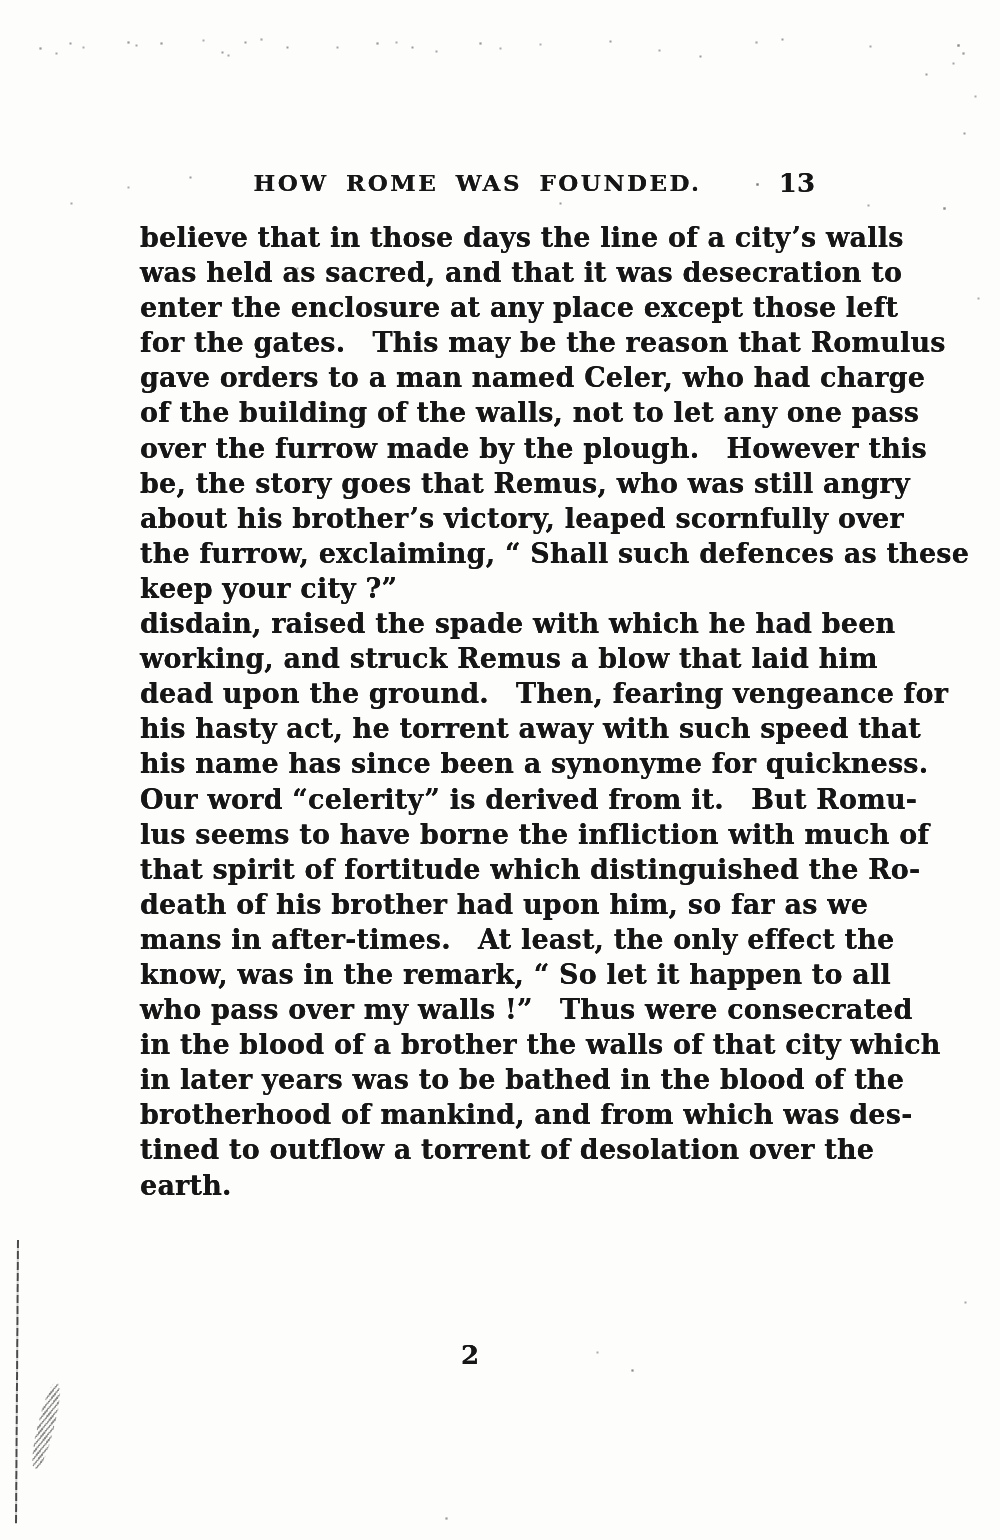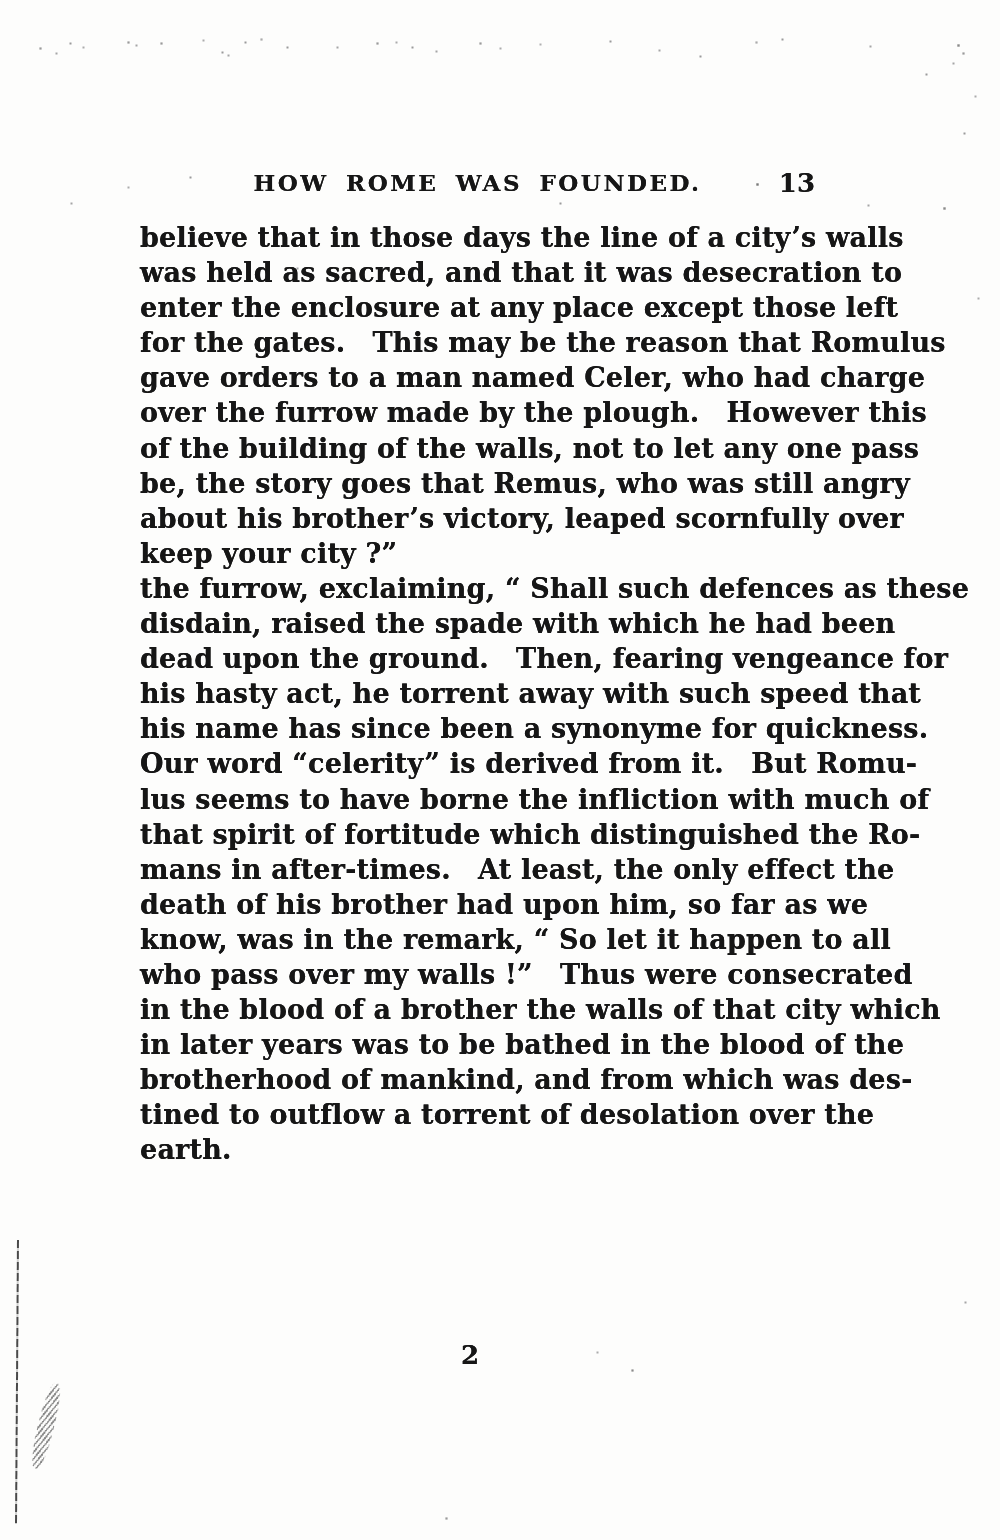--- a/index.html
+++ b/index.html
@@ -135,35 +135,36 @@
     <span class="running-title">HOW ROME WAS FOUNDED.</span>
     <span class="page-number">13</span>
   </div>
 
   <div class="body-text">
     <div class="line">believe that in those days the line of a city’s walls</div>
     <div class="line">was held as sacred, and that it was desecration to</div>
     <div class="line">enter the enclosure at any place except those left</div>
     <div class="line">for the gates. This may be the reason that Romulus</div>
     <div class="line">gave orders to a man named Celer, who had charge</div>
+    <div class="line">of the building of the walls, not to let any one pass</div>
     <div class="line">over the furrow made by the plough. However this</div>
-    <div class="line">of the building of the walls, not to let any one pass</div>
     <div class="line">be, the story goes that Remus, who was still angry</div>
     <div class="line">about his brother’s victory, leaped scornfully over</div>
+    <div class="line">the furrow, exclaiming, “ Shall such defences as these</div>
     <div class="line endp">keep your city ?”</div>
-    <div class="line">the furrow, exclaiming, “ Shall such defences as these</div>
     <div class="line">disdain, raised the spade with which he had been</div>
+    <div class="line">working, and struck Remus a blow that laid him</div>
     <div class="line">dead upon the ground. Then, fearing vengeance for</div>
     <div class="line">his hasty act, he torrent away with such speed that</div>
     <div class="line">his name has since been a synonyme for quickness.</div>
     <div class="line">Our word “celerity” is derived from it. But Romu-</div>
     <div class="line">lus seems to have borne the infliction with much of</div>
     <div class="line">that spirit of fortitude which distinguished the Ro-</div>
+    <div class="line">death of his brother had upon him, so far as we</div>
     <div class="line">mans in after-times. At least, the only effect the</div>
-    <div class="line">death of his brother had upon him, so far as we</div>
     <div class="line">know, was in the remark, “ So let it happen to all</div>
     <div class="line">who pass over my walls !” Thus were consecrated</div>
     <div class="line">in the blood of a brother the walls of that city which</div>
     <div class="line">in later years was to be bathed in the blood of the</div>
     <div class="line">brotherhood of mankind, and from which was des-</div>
     <div class="line">tined to outflow a torrent of desolation over the</div>
     <div class="line endp">earth.</div>
   </div>
 
   <div class="signature">2</div>

